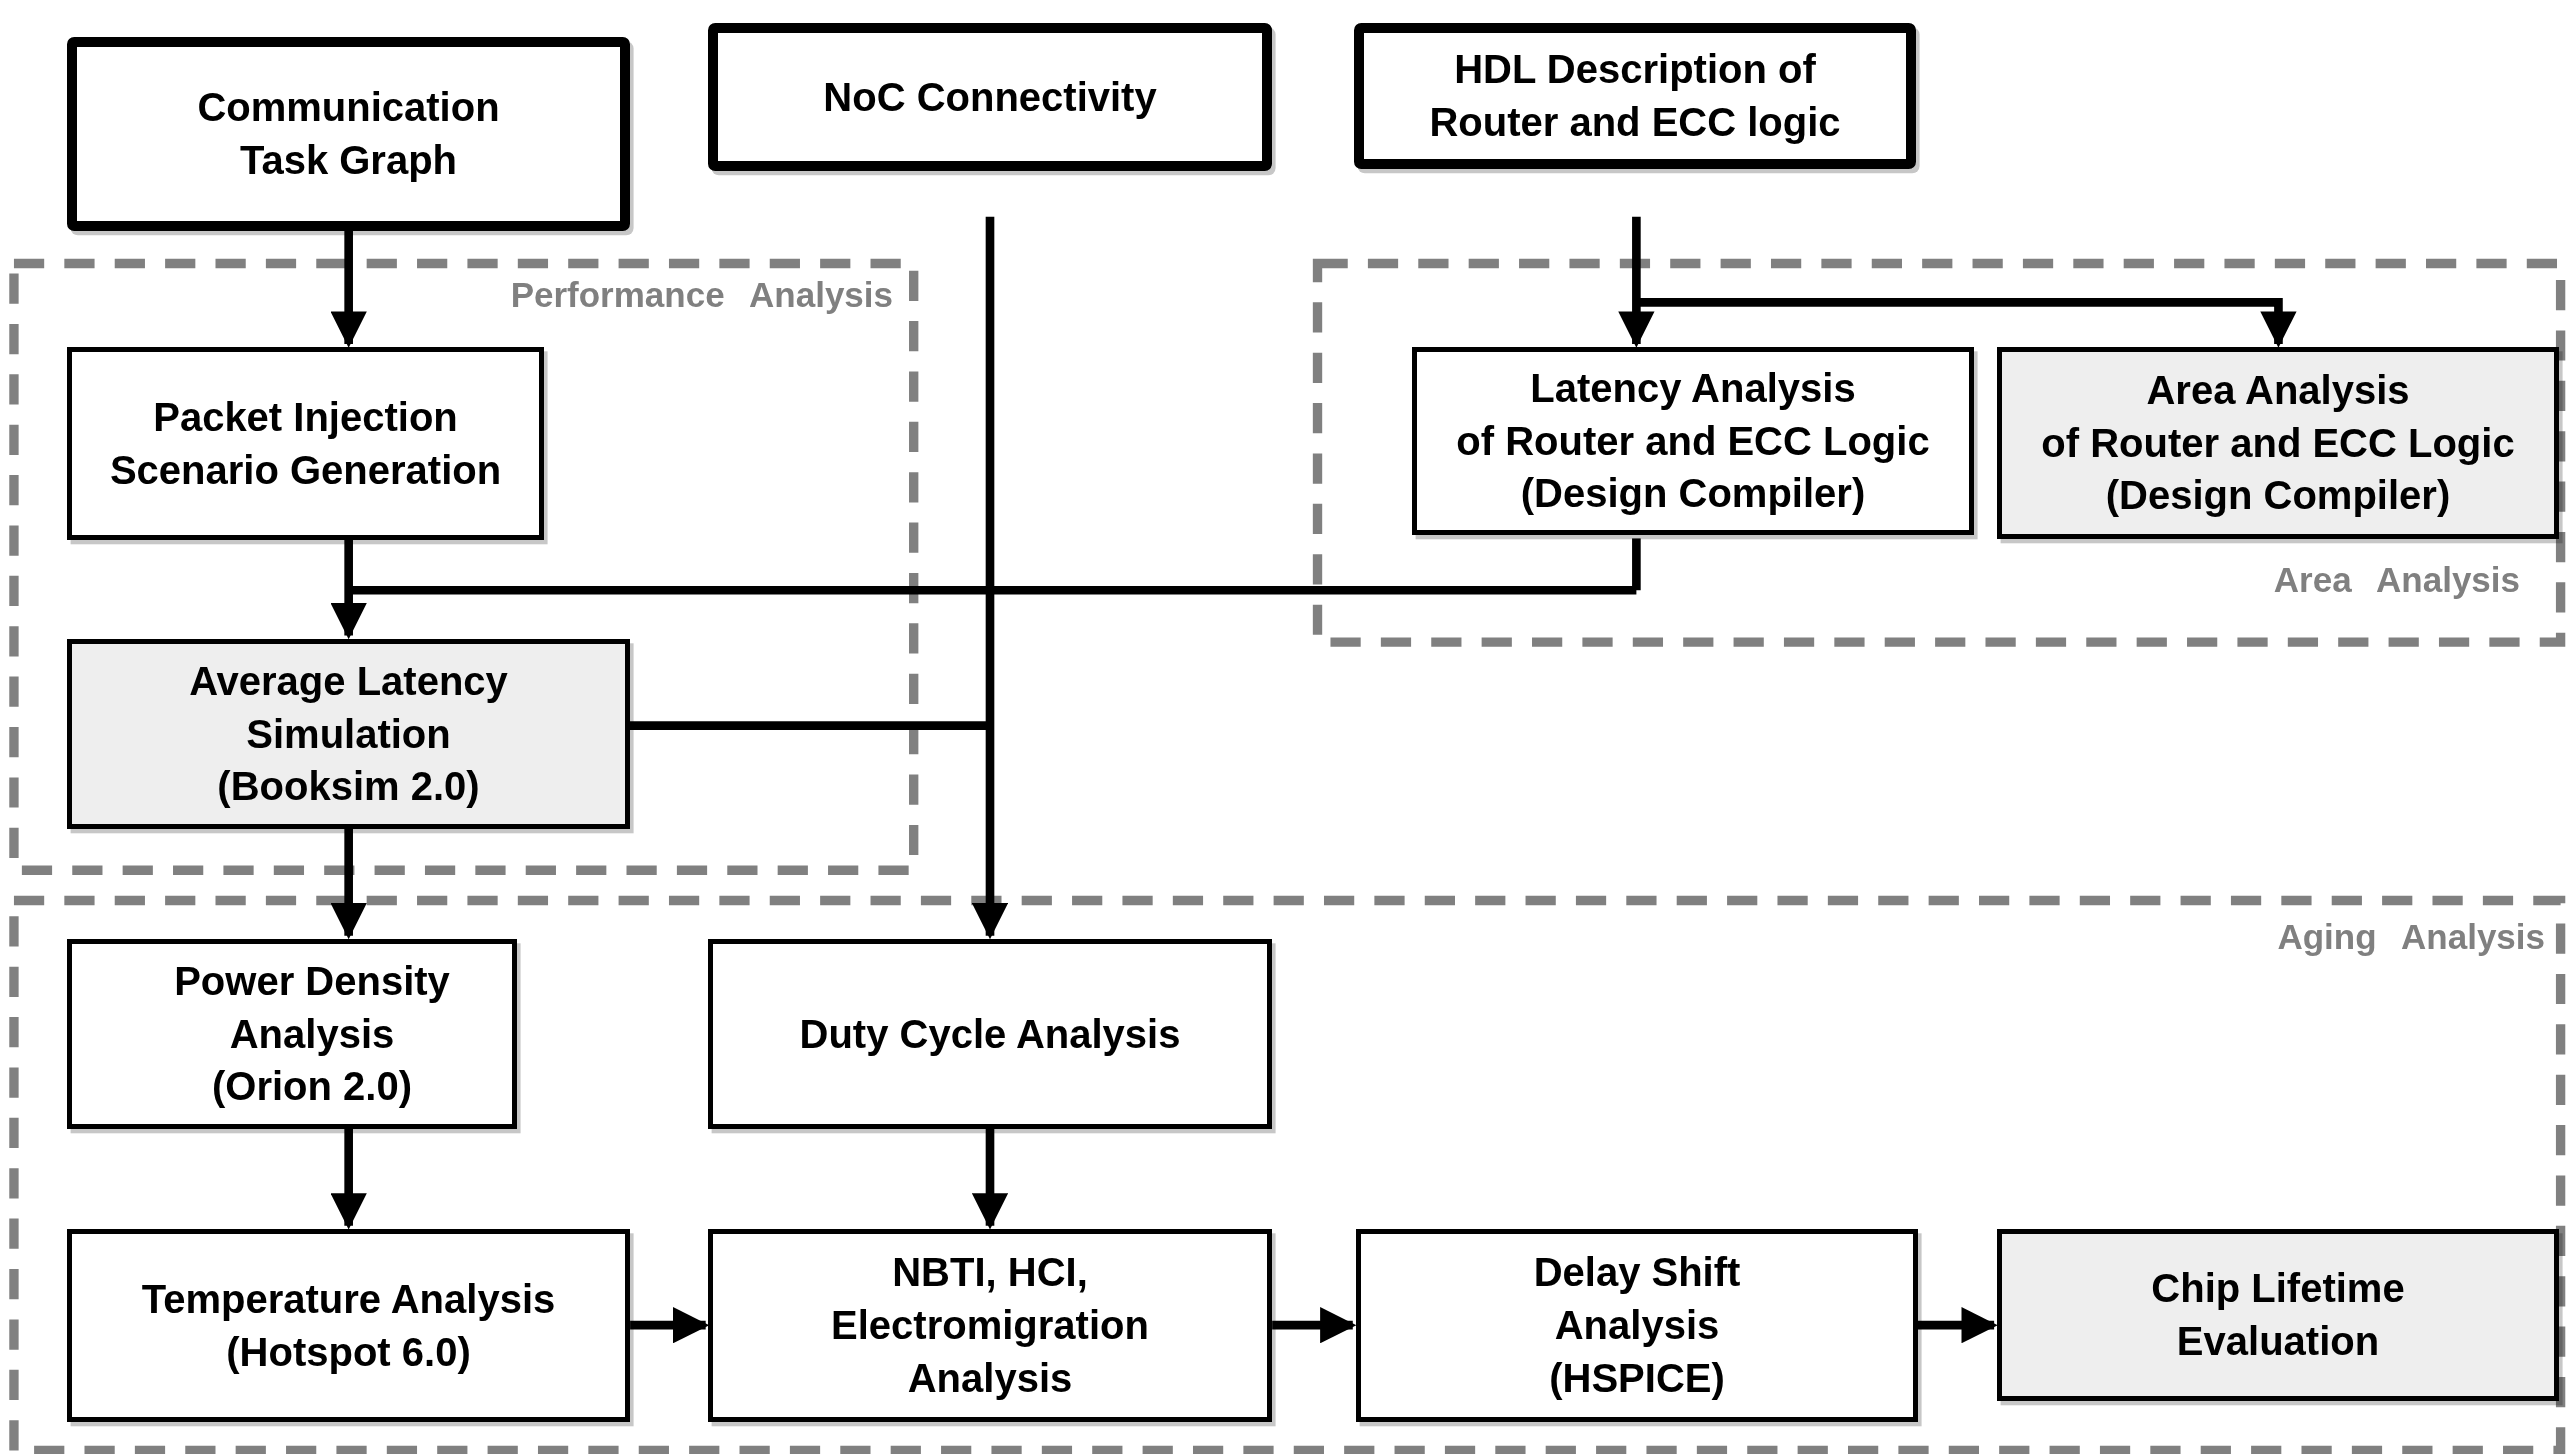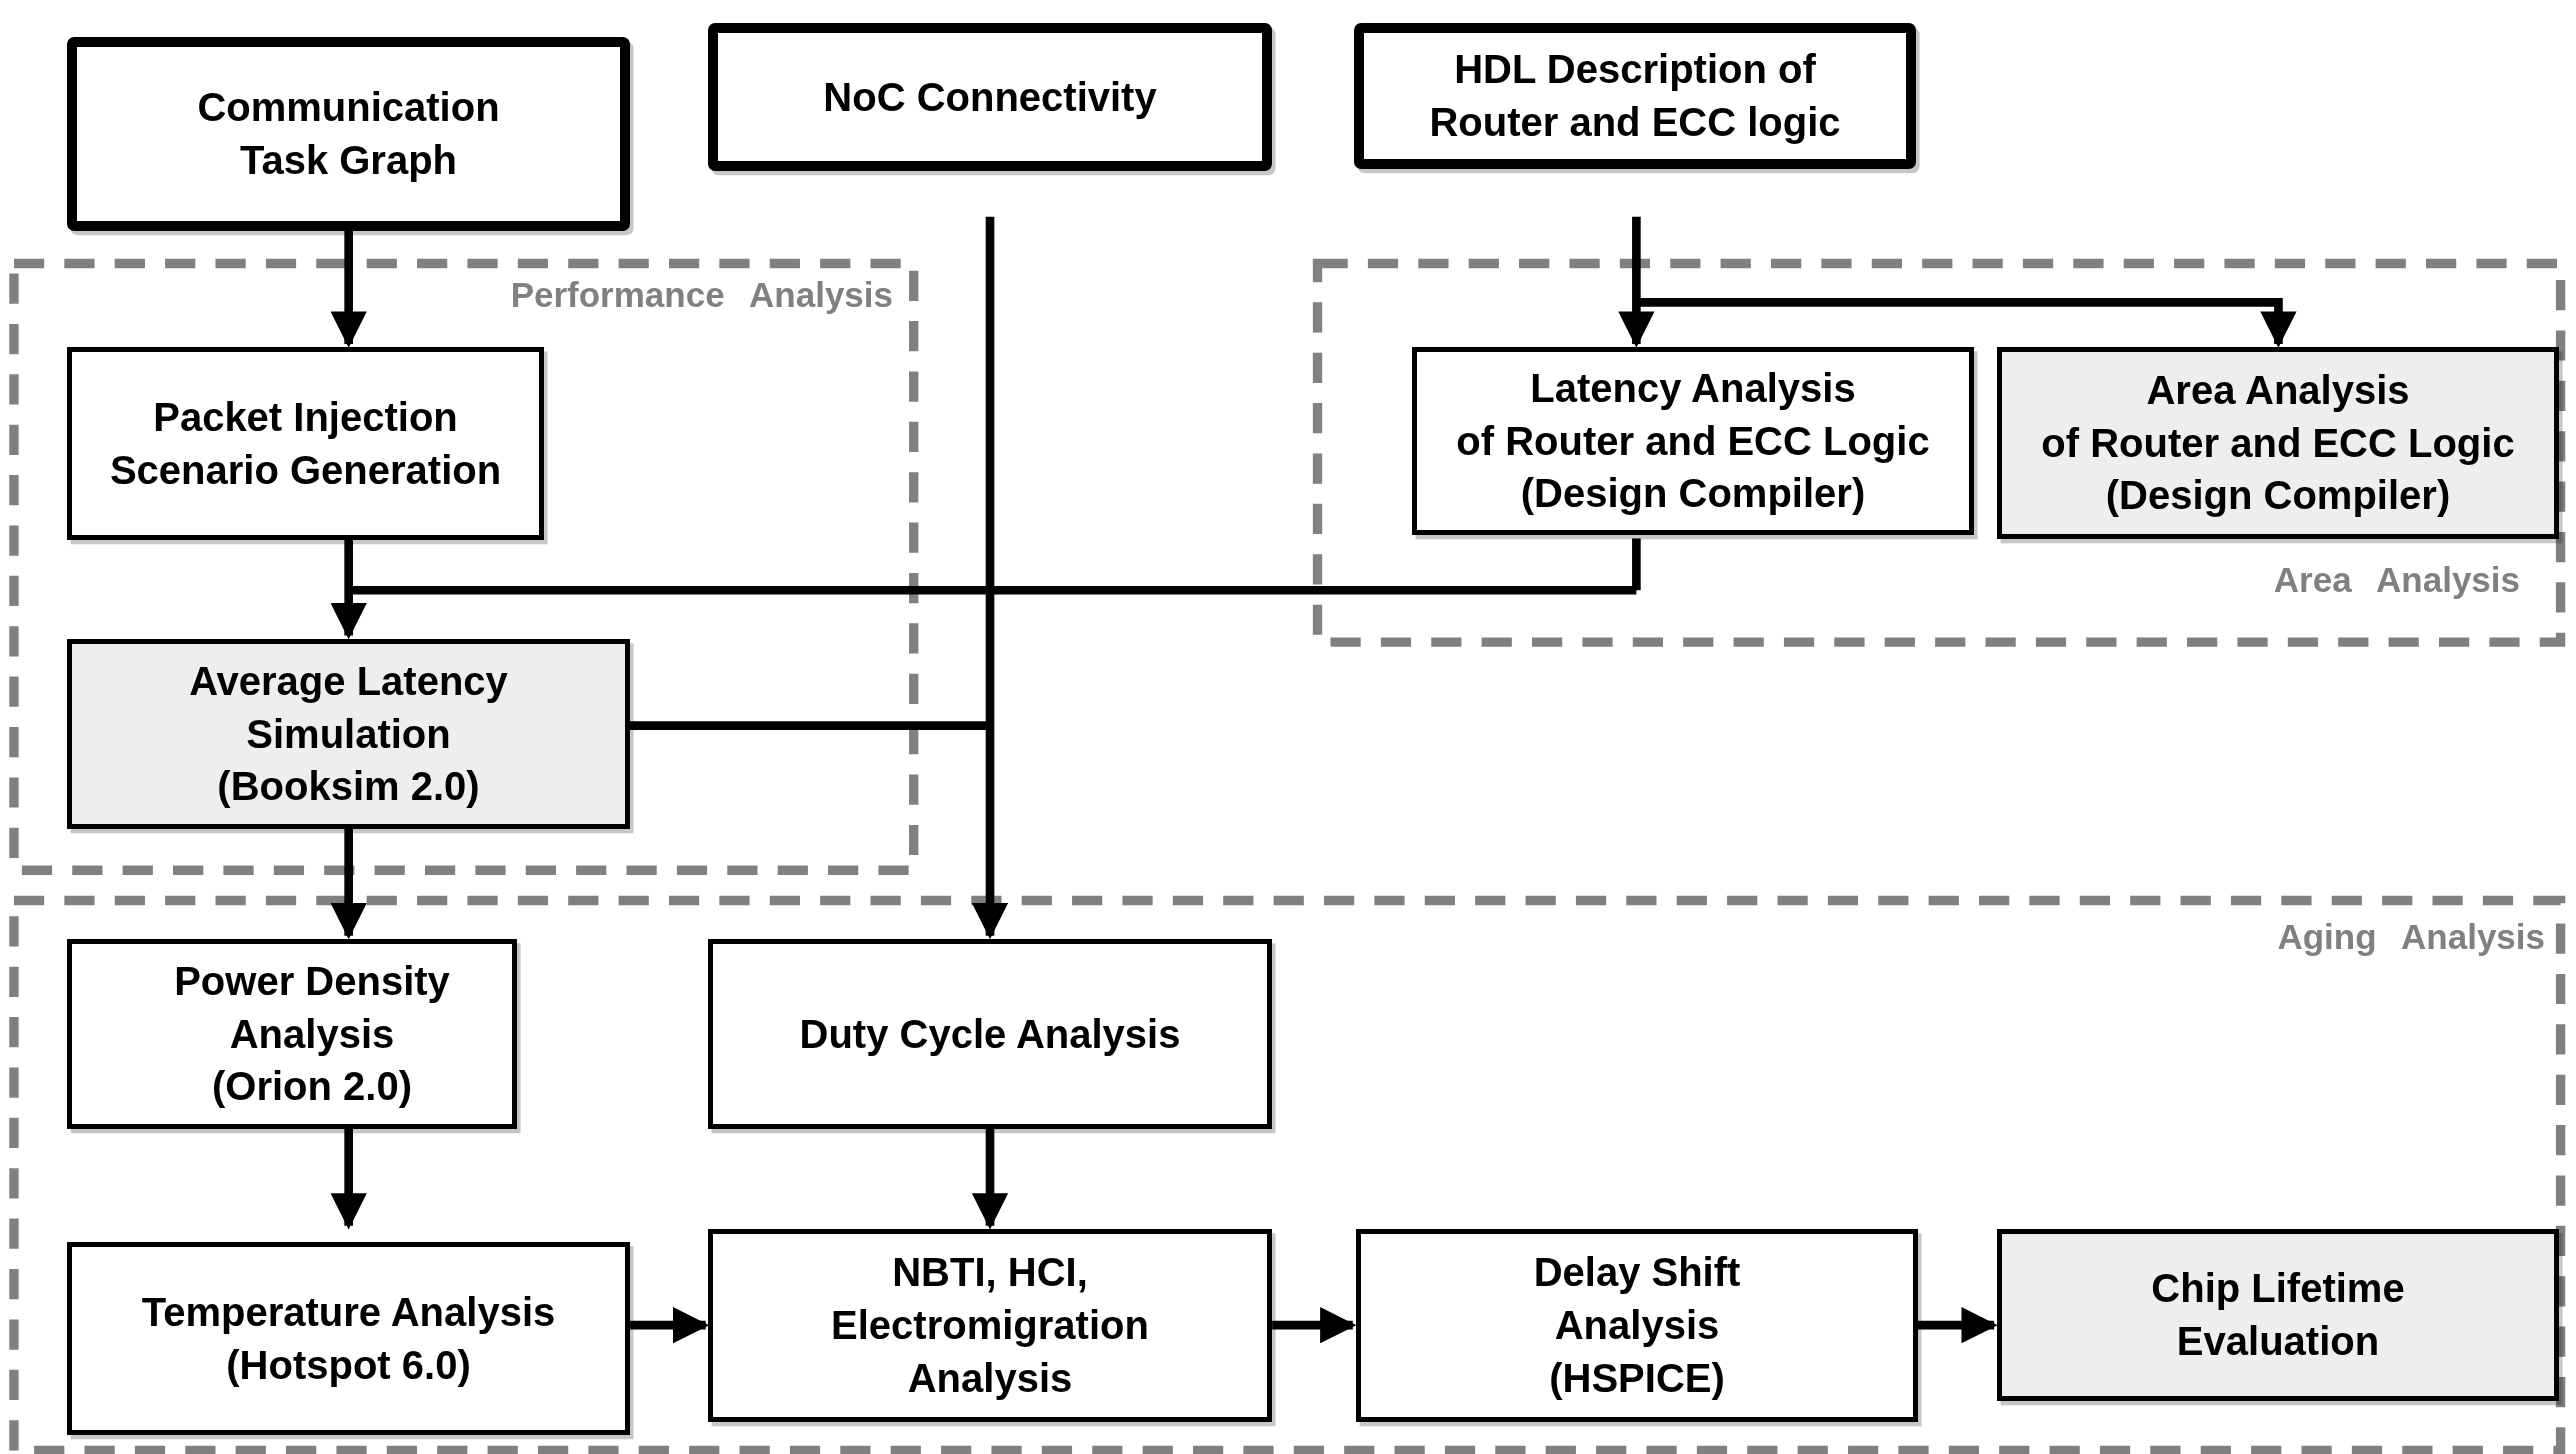--- a/index.html
+++ b/index.html
@@ -60,21 +60,21 @@
   
   #n-comm    { left:   67px; top:   23px; width: 563px; height: 194px; margin-top: 14px; }
   #n-noc     { left:  708px; top:   23px; width: 564px; height: 148px; }
   #n-hdl     { left: 1354px; top:   23px; width: 562px; height: 146px; }
   #n-packet  { left:   67px; top:  347px; width: 477px; height: 193px; }
   #n-latency { left: 1412px; top:  347px; width: 562px; height: 188px; }
   #n-area    { left: 1997px; top:  347px; width: 562px; height: 192px; }
   #n-avg     { left:   67px; top:  639px; width: 563px; height: 190px; }
   #n-power   { left:   67px; top: 939px; width: 450px; height: 190px; padding-left: 40px; }
   #n-duty    { left:  708px; top: 939px; width: 564px; height: 190px; text-align: right; }
-  #n-temp    { left:   67px; top: 1229px; width: 563px; height: 193px; margin-top: 13px; }
+  #n-temp    { left:   67px; top: 1229px; width: 563px; height: 193px; }
   #n-nbti    { left:  708px; top: 1229px; width: 564px; height: 193px; }
   #n-delay   { left: 1356px; top: 1229px; width: 562px; height: 193px; }
   #n-chip    { left: 1997px; top: 1229px; width: 562px; height: 172px; }
   
   #lbl-performance { left:  288px; top:  275px; width: 605px; }
   #lbl-area        { left: 1944px; top:  560px; width: 576px; }
   #lbl-aging       { left: 1944px; top: 917px; width: 601px; }
 </style>
 </head>
 <body>

